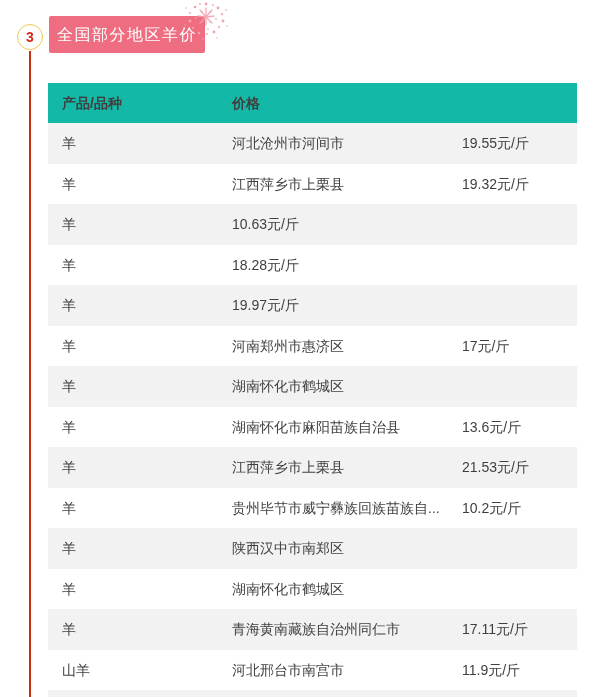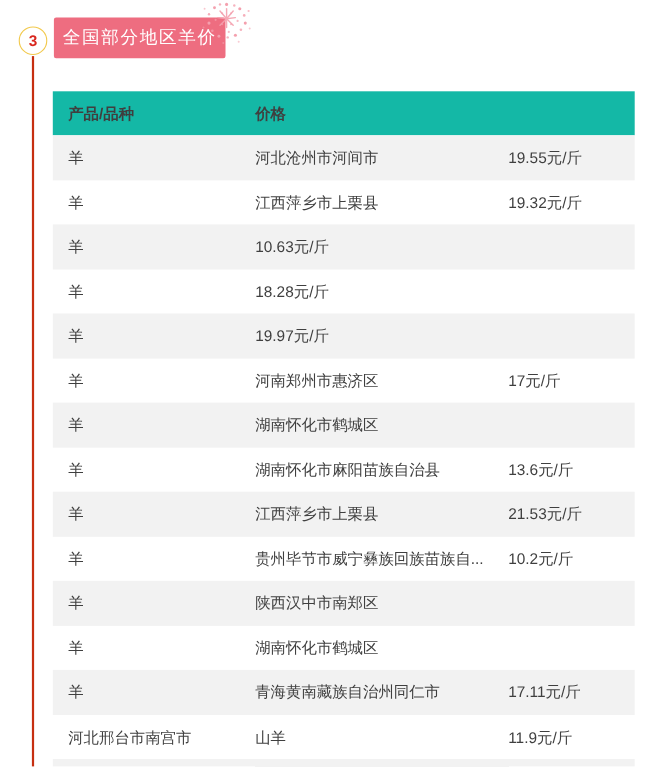--- a/index.html
+++ b/index.html
@@ -214,21 +214,21 @@
         <div class="row">
     <div class="cell">羊</div>
     <div class="cell">湖南怀化市鹤城区</div>
   </div>
         <div class="row">
     <div class="cell">羊</div>
     <div class="cell">青海黄南藏族自治州同仁市</div>
     <div class="cell">17.11元/斤</div>
   </div>
         <div class="row">
+    <div class="cell">山羊</div>
     <div class="cell">河北邢台市南宫市</div>
-    <div class="cell">山羊</div>
     <div class="cell">11.9元/斤</div>
   </div>
       </div>
     <div class="partial-row"></div>
   </div>
 
 </div>
 
 </body></html>

